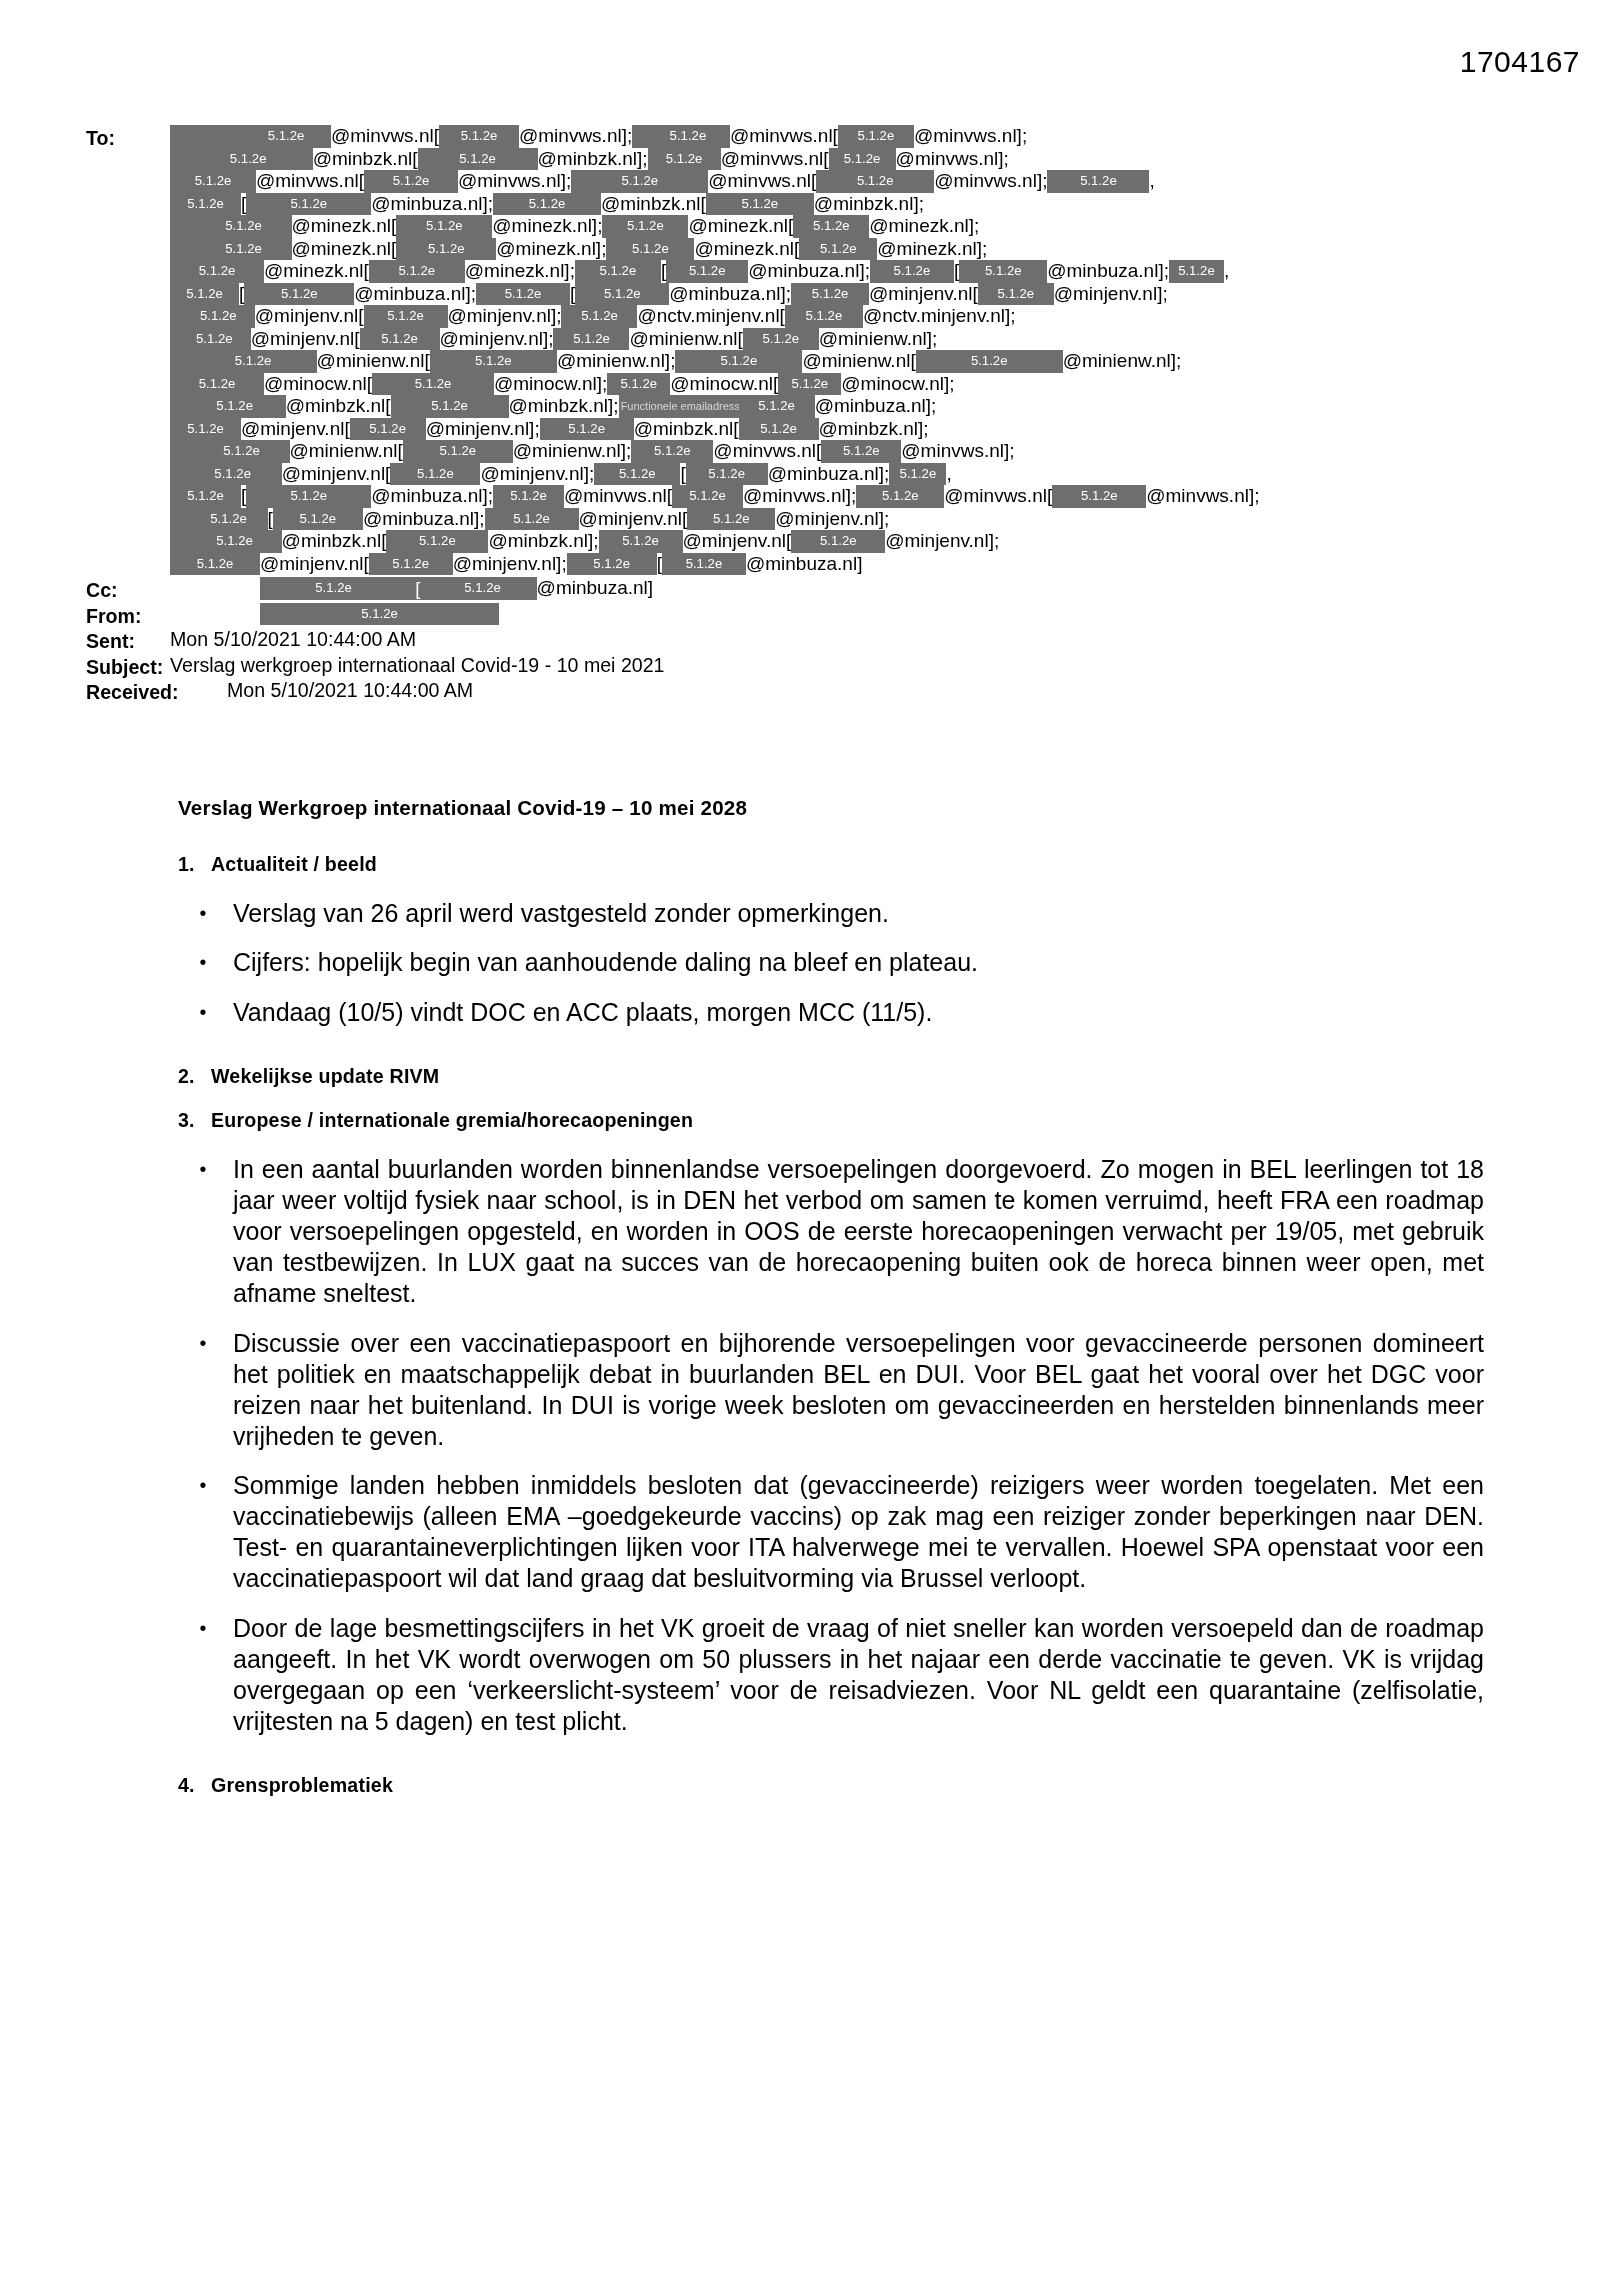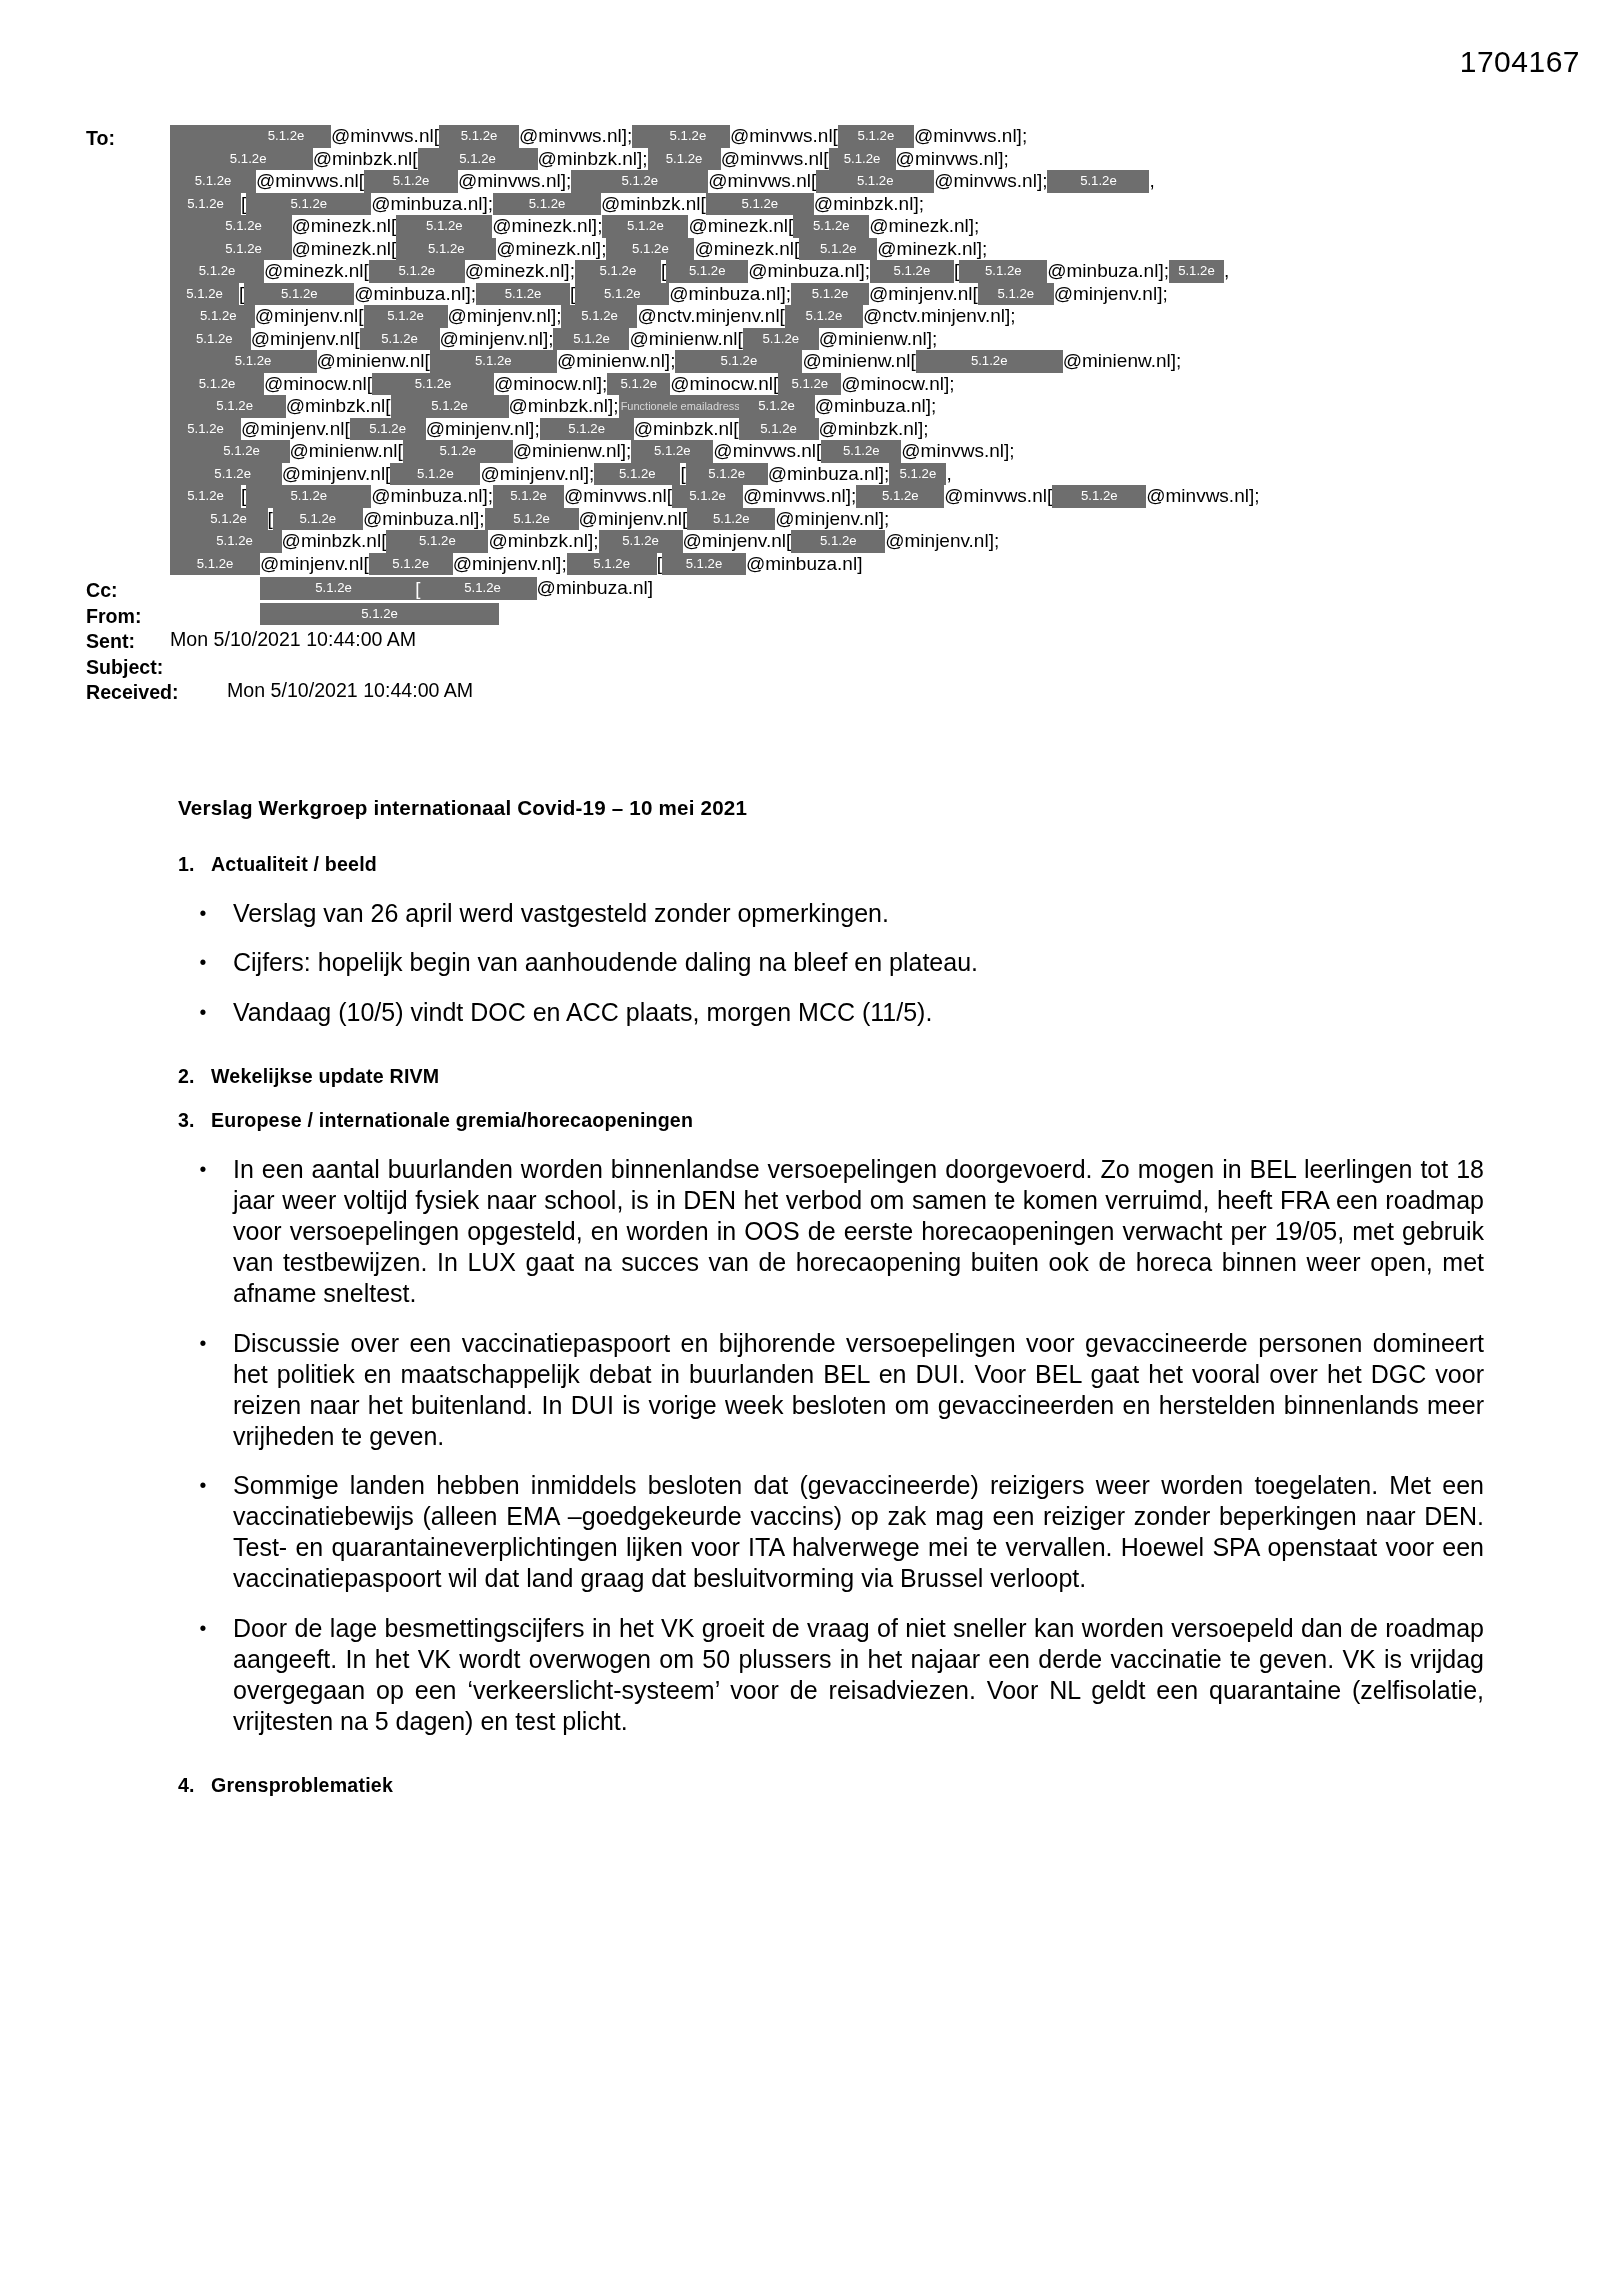--- a/index.html
+++ b/index.html
@@ -461,31 +461,32 @@
       <div class="hdr-value" id="from-value"><span class="inline-gap" style="width: 90px; background: transparent;"></span><span class="inline-blk" style="width: 239px;">5.1.2e</span></div>
     </div>
 
     <div class="hdr-row">
       <div class="hdr-label">Sent:</div>
       <div class="hdr-value hdr-plain">Mon 5/10/2021 10:44:00 AM</div>
     </div>
 
     <div class="hdr-row">
       <div class="hdr-label">Subject:</div>
+      <div class="hdr-value hdr-plain">Verslag werkgroep internationaal Covid-19 - 10 mei 2021</div>
     </div>
 
     <div class="hdr-row">
       <div class="hdr-label">Received:</div>
       <div class="hdr-value hdr-plain hdr-value-indent">Mon 5/10/2021 10:44:00 AM</div>
     </div>
 
   </div>
 
   <div class="body-content">
-    <div class="doc-title">Verslag Werkgroep internationaal Covid-19 – 10 mei 2021</div>
+    <div class="doc-title">Verslag Werkgroep internationaal Covid-19 – 10 mei 2028</div>
     <div id="sections">
         <div class="section">
           <div class="section-head">
             <span class="section-num">1.</span>
             <span class="section-title">Actualiteit / beeld</span>
           </div>
           <ul class="bullets">
             <li class="nowrap-li">Verslag van 26 april werd vastgesteld zonder opmerkingen.</li>
             <li class="nowrap-li">Cijfers: hopelijk begin van aanhoudende daling na bleef en plateau.</li>
             <li class="nowrap-li">Vandaag (10/5) vindt DOC en ACC plaats, morgen MCC (11/5).</li>

